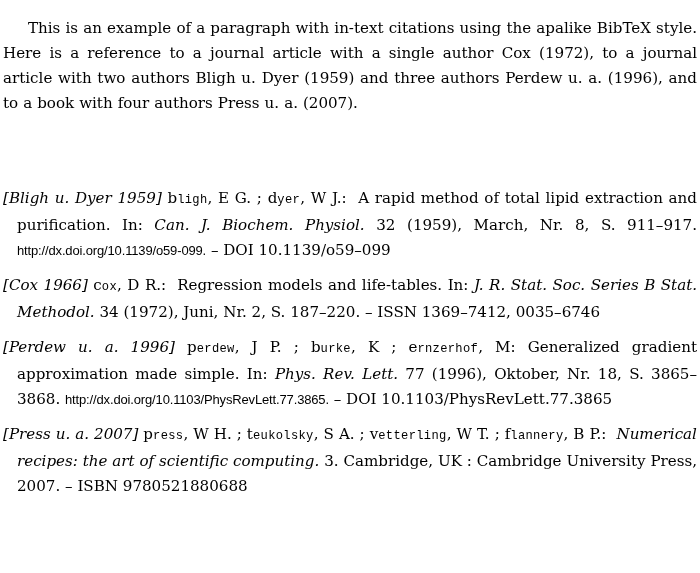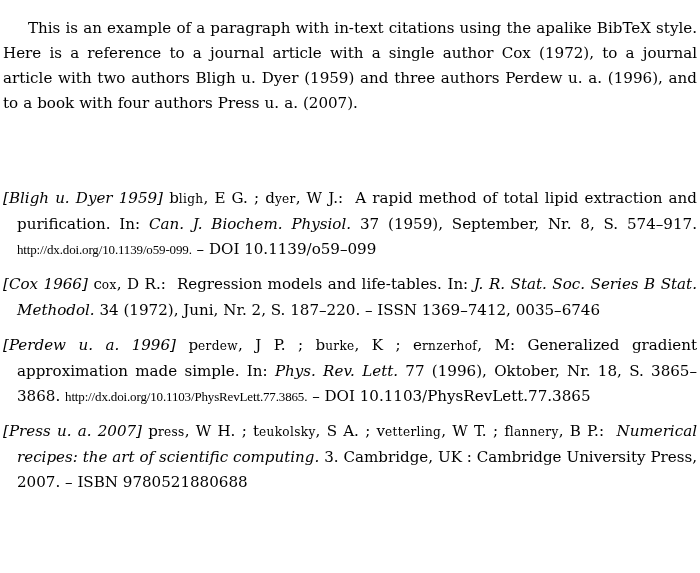--- a/index.html
+++ b/index.html
@@ -67,50 +67,51 @@
     font-variant: normal;
     text-transform: lowercase;
     font-feature-settings: "smcp" 1;
   }
   .sc-first {
     font-size: 1em;
   }
   .sc-rest {
     font-size: 0.80em;
     letter-spacing: 0.35px;
+    font-family: Liberation Mono, monospace;
   }
 
   .it { font-style: italic; }
 
   .tt {
-    font-family: Liberation Serif, serif;
+    font-family: Liberation Sans, sans-serif;
     font-size: 13.0px;
     letter-spacing: -0.15px;
   }
 </style>
 </head>
 <body>
 
 <div class="page">
 
   <p class="intro">This is an example of a paragraph with in-text citations using the apalike BibTeX style. Here is a reference to a journal article with a single author Cox (1972), to a journal article with two authors Bligh u. Dyer (1959) and three authors Perdew u. a. (1996), and to a book with four authors Press u. a. (2007).</p>
 
   <div class="biblio">
 
     <div class="bibitem"><span class="blabel">[Bligh u. Dyer 1959]</span> <span class="sc"><span class="sc-first">B</span><span class="sc-rest">LIGH</span></span>,
       <span>E G.</span><span> ; </span><span class="sc"><span class="sc-first">D</span><span class="sc-rest">YER</span></span>,
       <span>W J.</span>:&nbsp;
       <span>A rapid method of total lipid extraction and purification.</span>
       <span>In:</span>
       <span class="it">Can. J. Biochem. Physiol.</span>
-      <span>37</span>
+      <span>32</span>
       <span>(1959),</span>
-      <span>September,</span>
+      <span>March,</span>
       <span>Nr. 8,</span>
-      <span>S. 574–917.</span>
+      <span>S. 911–917.</span>
       <span class="tt">http://dx.doi.org/10.1139/o59-099.</span>
       <span>– DOI 10.1139/o59–099</span></div>
 
     <div class="bibitem"><span class="blabel">[Cox 1966]</span> <span class="sc"><span class="sc-first">C</span><span class="sc-rest">OX</span></span>,
       <span>D R.</span>:&nbsp;
       <span>Regression models and life-tables.</span>
       <span>In:</span>
       <span class="it">J. R. Stat. Soc. Series B Stat. Methodol.</span>
       <span>34</span>
       <span>(1972),</span>

